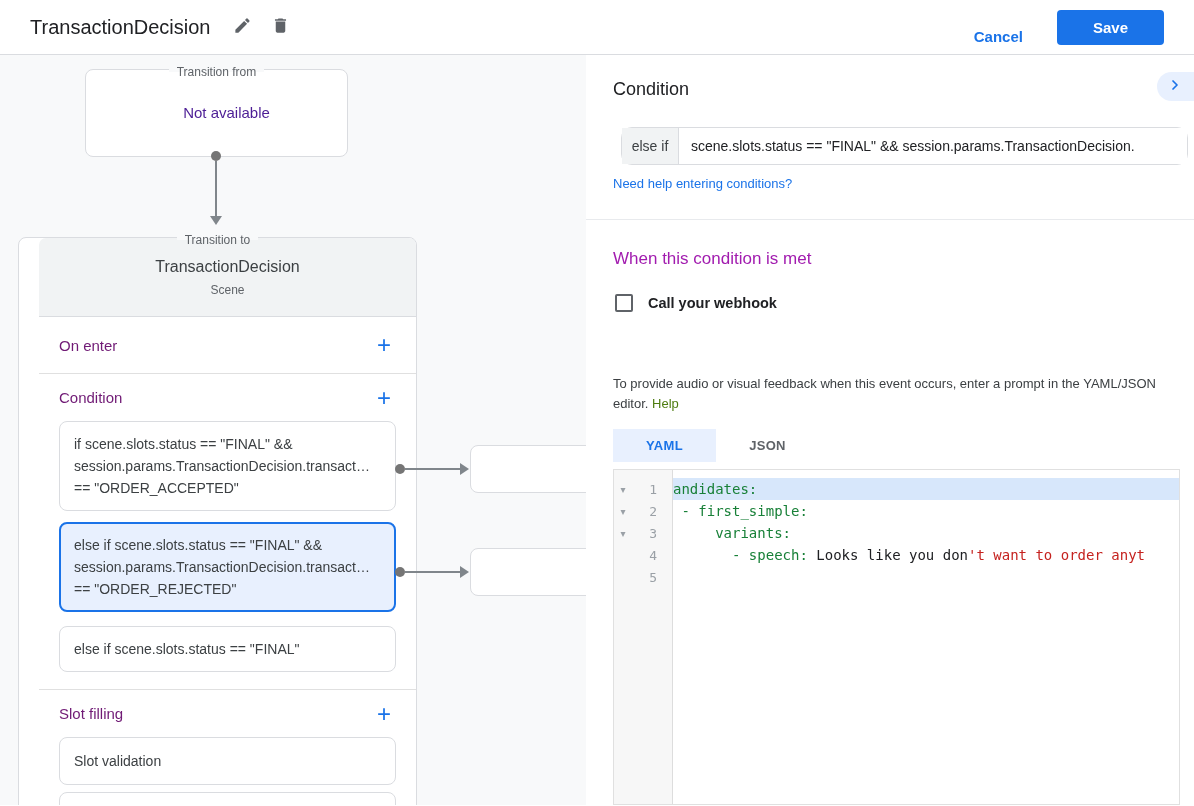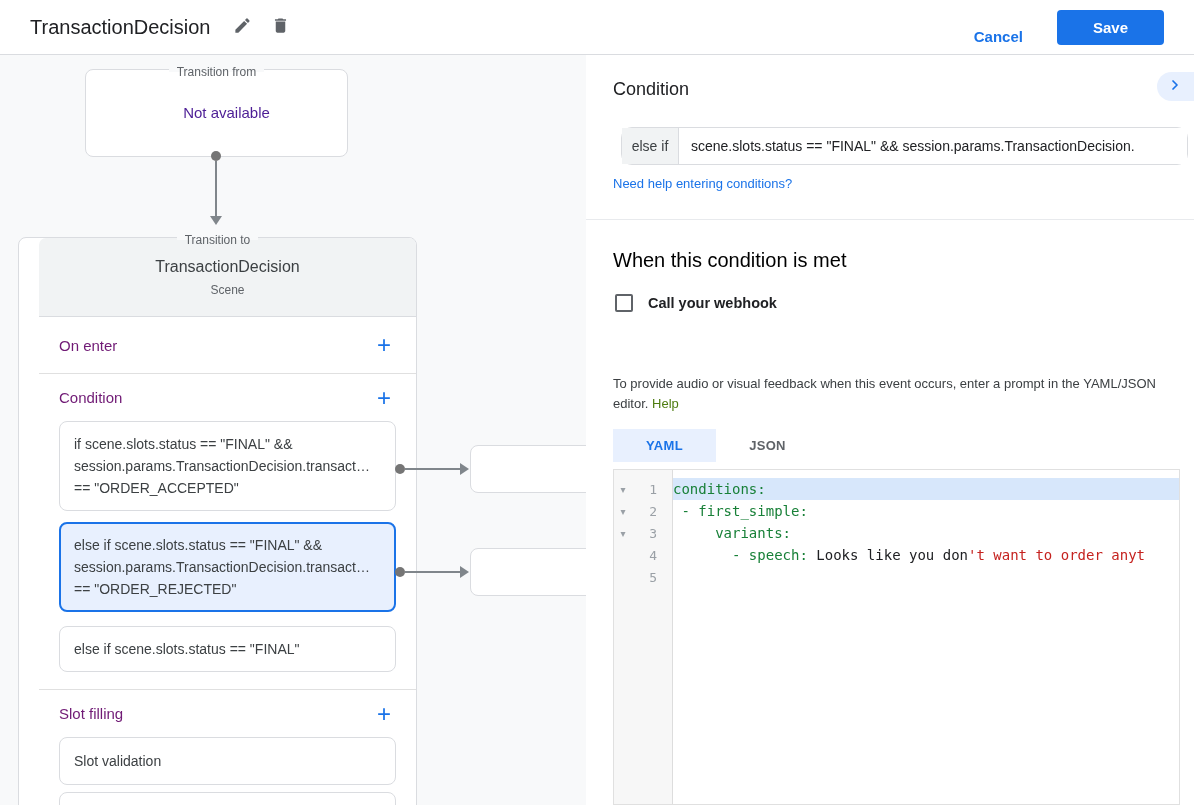--- a/index.html
+++ b/index.html
@@ -76,21 +76,21 @@
   .cond-input-group { position:absolute; left:27px; top:72px; width:567px; height:38px;
                       border:1px solid #dadce0; border-radius:11px; display:flex; background:#fff;margin-left:8px; }
   .cond-prefix { width:57px; background:#f1f3f4; border-right:1px solid #dadce0;
                  display:flex; align-items:center; justify-content:center;
                  font-size:14px; color:#3c4043; flex:none; }
   .cond-input { flex:1; border:none; outline:none; font-size:14px; color:#202124; padding:0 12px;
                 font-family:inherit; background:#fff; }
   .help-link { position:absolute; left:27px; top:121px; font-size:13px; color:#1a73e8;
                text-decoration:none; cursor:pointer; }
   .panel-divider { position:absolute; left:0; right:0; top:164px; height:1px; background:#e8eaed; }
-  .when-title { position:absolute; left:27px; top:194px; font-size:20px; color:#000000; font-weight:400; }
+  .when-title { position:absolute; left:27px; top:194px; font-size:17px; color:#a21caf; font-weight:400; }
 
   .check-row { position:absolute; left:29px; display:flex; align-items:center; }
   .checkbox { width:18px; height:18px; border:2px solid #5f6368; border-radius:2px; background:#fff;
               flex:none; cursor:pointer; display:flex; align-items:center; justify-content:center; }
   .checkbox.checked { background:#1a73e8; border-color:#1a73e8; }
   .check-label { margin-left:15px; font-size:14.5px; font-weight:600; color:#202124; }
   .lang-badge { margin-left:18px; background:#f3e8fd; color:#8430ce; font-size:11px; font-weight:600;
                 letter-spacing:0.8px; padding:4px 9px; border-radius:2px; }
   .hint { position:absolute; left:27px; top:319px; width:552px; font-size:13px; line-height:19.5px;
           color:#3c4043; }
@@ -254,21 +254,21 @@
         <div class="gutter-row">
           <span class="fold"></span>
           <span class="lnum">4</span>
         </div>
         <div class="gutter-row">
           <span class="fold"></span>
           <span class="lnum">5</span>
         </div>
       </div>
       <div class="code">
-        <div class="code-line selected"><span class="tok-key">conditions:</span></div>
+        <div class="code-line selected"><span class="tok-key">andidates:</span></div>
         <div class="code-line"><span class="tok-key"> - first_simple:</span></div>
         <div class="code-line"><span class="tok-key">     variants:</span></div>
         <div class="code-line"><span class="tok-key">       - speech: </span><span>Looks like you don</span><span class="tok-str">'t want to order anyt</span></div>
         <div class="code-line"></div>
       </div>
     </div>
   </div>
 </div>
 
 </body></html>

